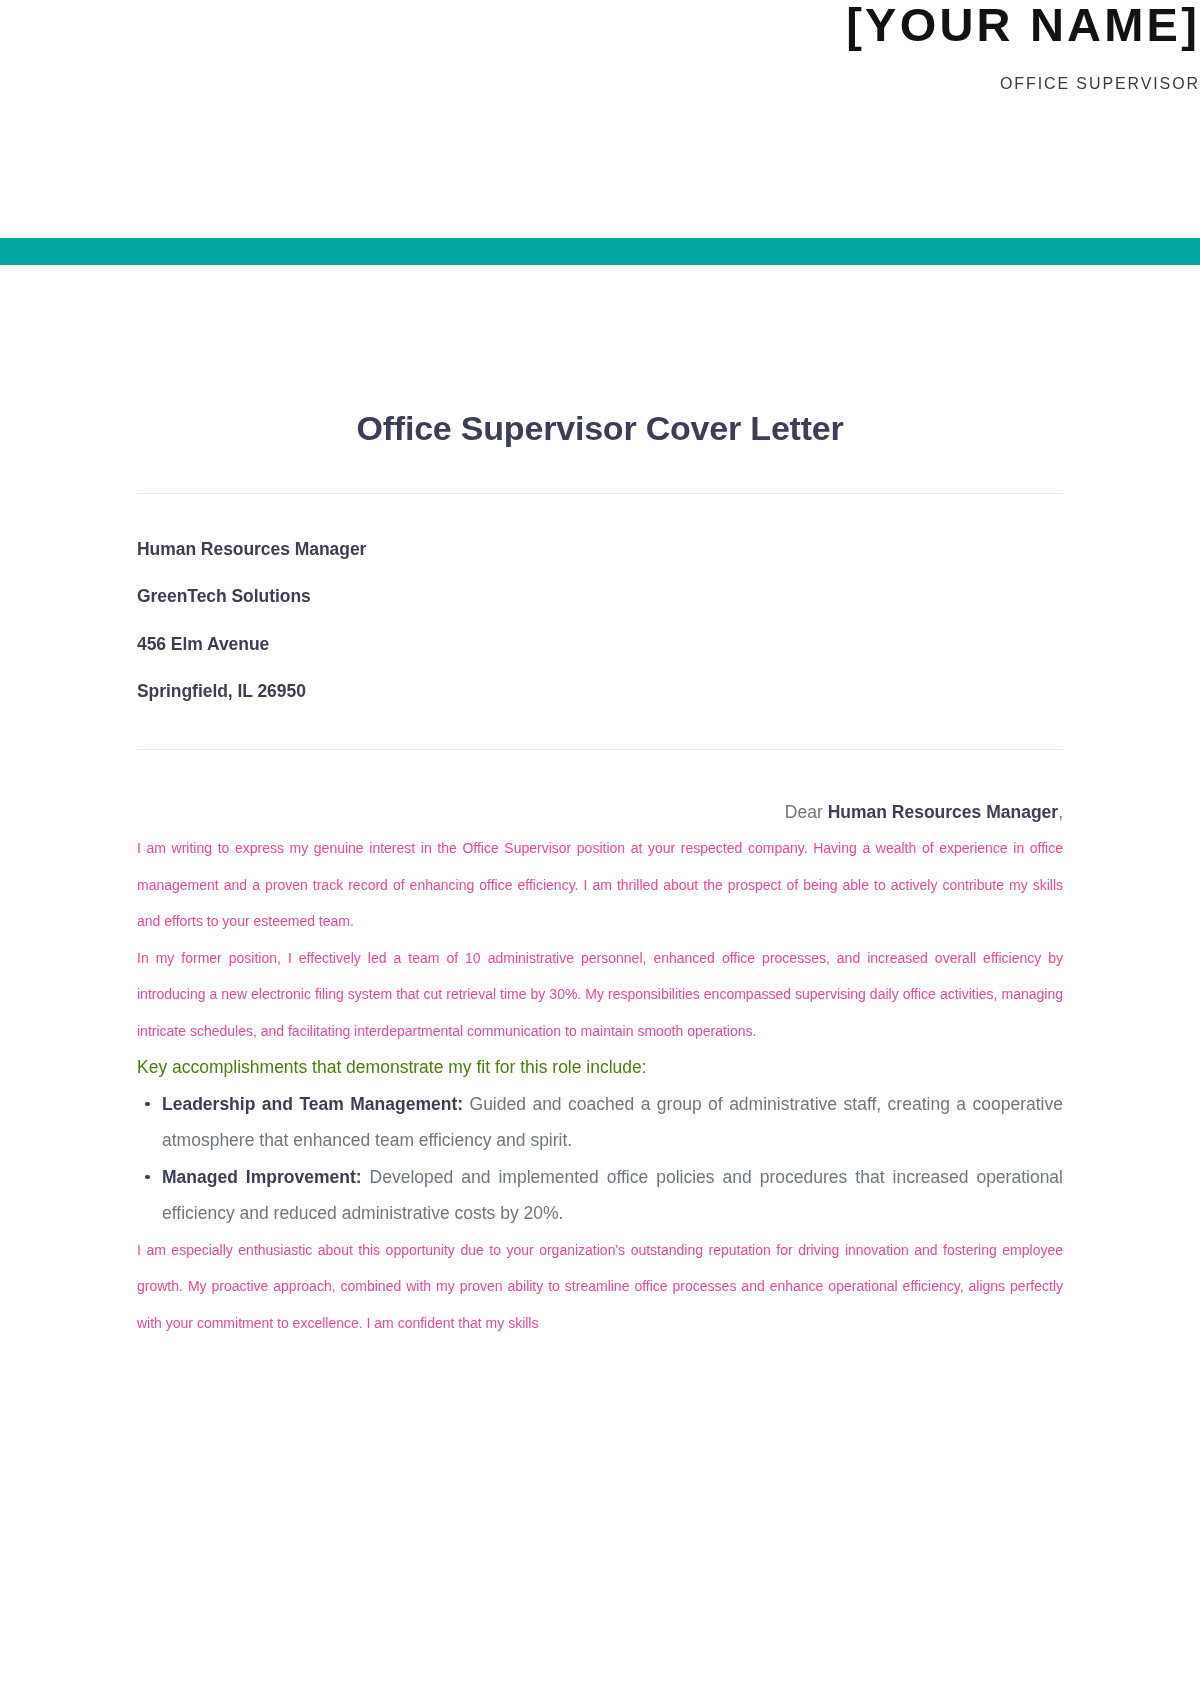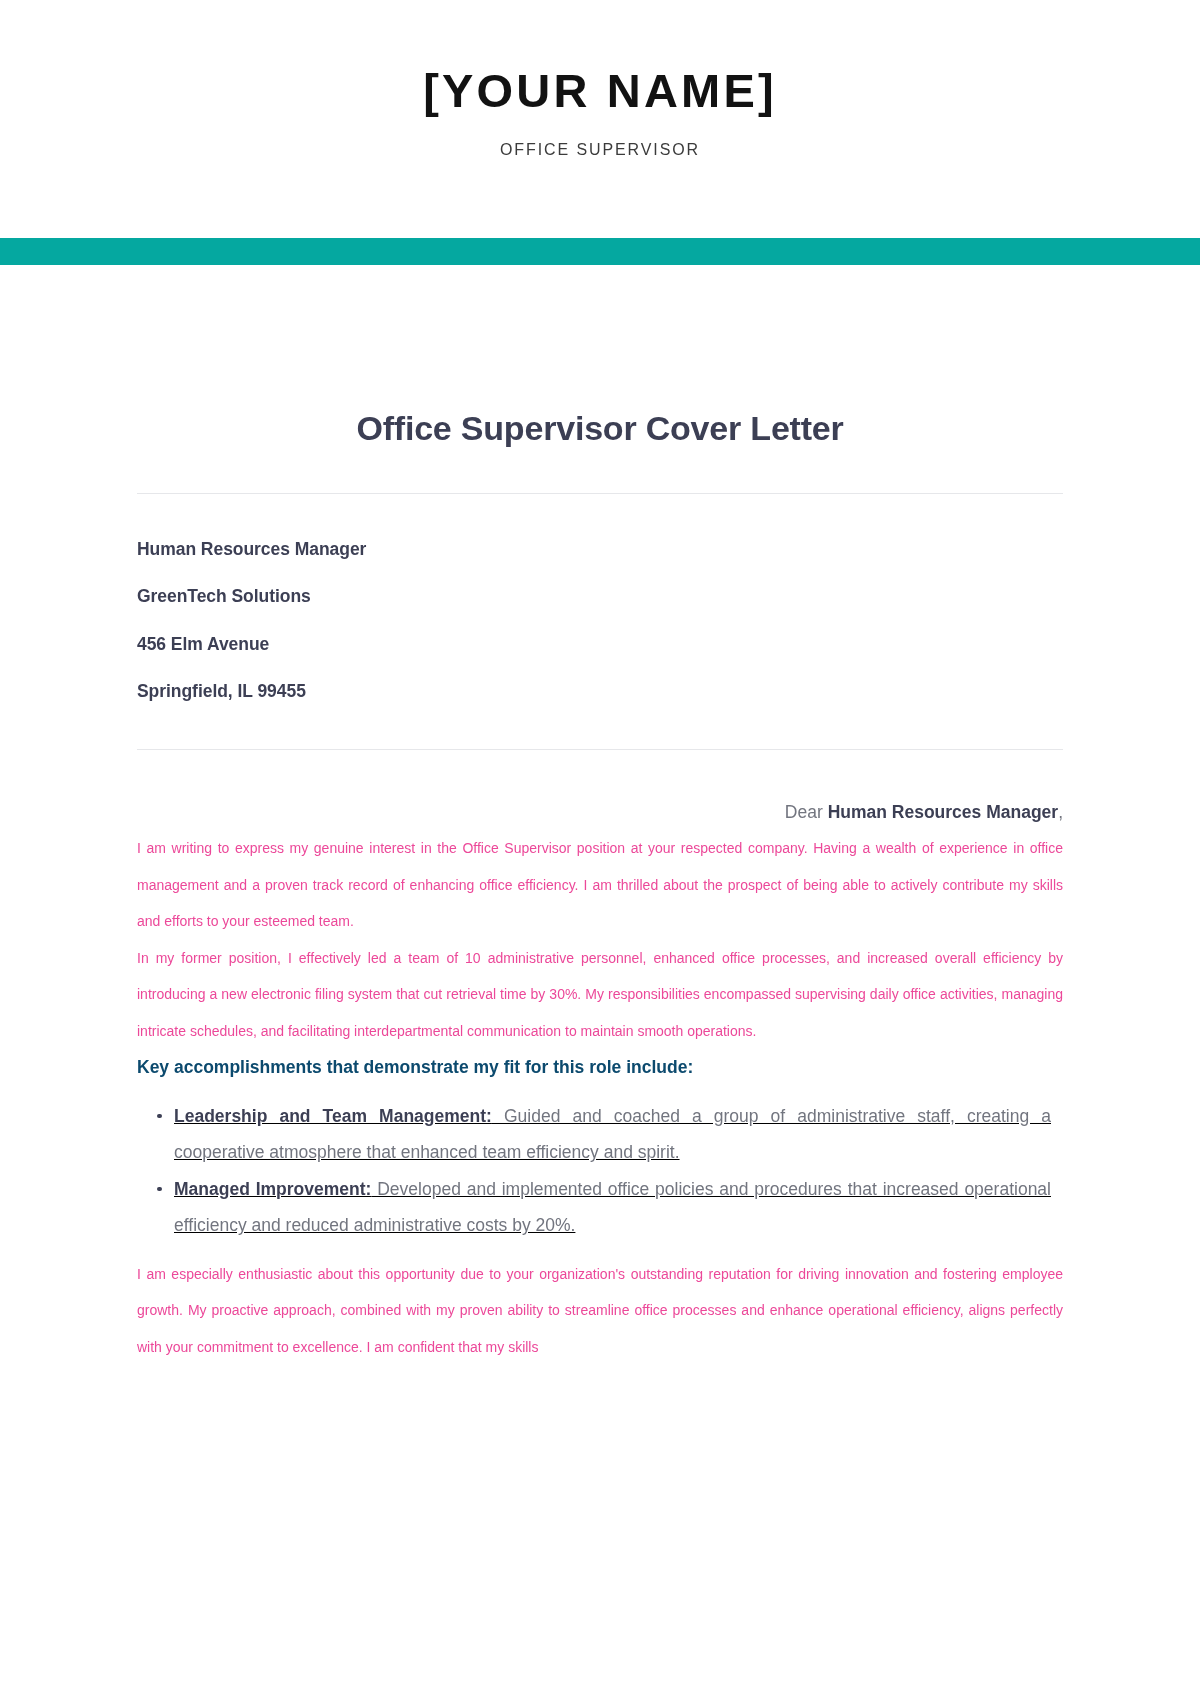--- a/index.html
+++ b/index.html
@@ -7,22 +7,21 @@
   body {
     width:1200px; height:1700px;
     font-family:"Liberation Sans", sans-serif;
     -webkit-font-smoothing:antialiased;
     overflow:hidden;
     position:relative;
   }
 
   
   .letterhead {
-    padding-top:66px;
-    text-align:center;
+    text-align:right;
   }
   .name-title {
     font-size:47px;
     font-weight:700;
     letter-spacing:3.2px;
     color:#121212;
     line-height:1.05;
     white-space:nowrap;
   }
   .role-subtitle {
@@ -110,27 +109,27 @@
   .para {
     font-size:14px;
     color:#ec4899;
     line-height:36.5px;
     text-align:justify;
     text-justify:inter-word;
     font-weight:400;
   }
   .lead-bold {
     font-size:17.5px;
-    color:#0c4a6e;
-    font-weight:700;
+    color:#4d7c0f;
+    font-weight:400;
     line-height:36.5px;
   }
 
   
-  .bullets { list-style:none; margin:12px; padding:0;text-decoration:underline; }
+  .bullets { list-style:none; margin:0; padding:0; }
   .bullet {
     position:relative;
     padding-left:25px;
     font-size:17.5px;
     color:#72757f;
     line-height:36.5px;
     text-align:justify;
     text-justify:inter-word;
   }
   .bullet::before {
@@ -161,21 +160,21 @@
   <div class="col">
 
     <h1 class="doc-title">Office Supervisor Cover Letter</h1>
 
     <div class="rule"></div>
 
     <section class="recipient">
       <div class="recipient-line">Human Resources Manager</div>
       <div class="recipient-line">GreenTech Solutions</div>
       <div class="recipient-line">456 Elm Avenue</div>
-      <div class="recipient-line">Springfield, IL 99455</div>
+      <div class="recipient-line">Springfield, IL 26950</div>
     </section>
 
     <div class="rule rule-2"></div>
 
     <section class="letter">
 
       <p class="salutation"><span>Dear </span><b>Human Resources Manager</b><span>,</span></p>
 
       <p class="para">I am writing to express my genuine interest in the Office Supervisor position at your respected company. Having a wealth of experience in office management and a proven track record of enhancing office efficiency. I am thrilled about the prospect of being able to actively contribute my skills and efforts to your esteemed team.</p>
 

